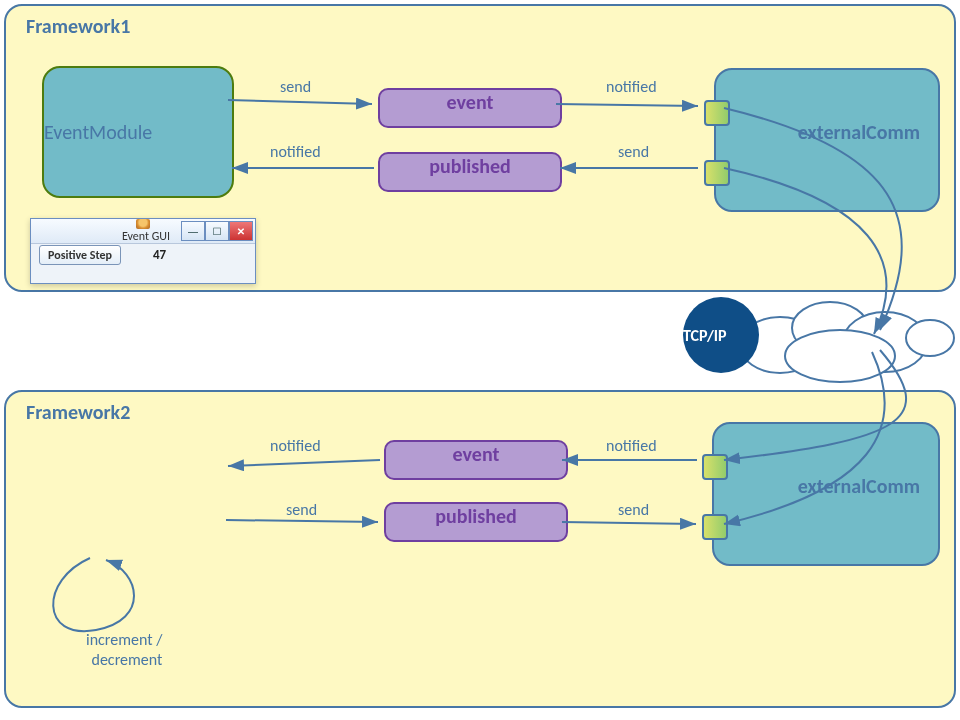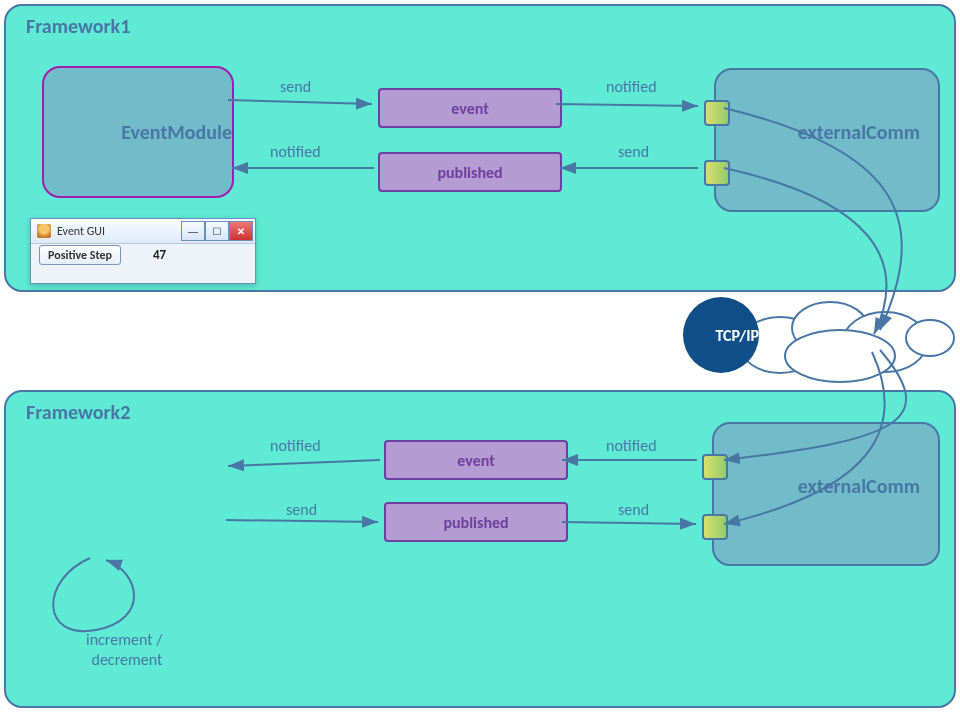--- a/index.html
+++ b/index.html
@@ -6,42 +6,42 @@
     margin: 0;
     padding: 0;
     width: 960px;
     height: 720px;
     font-family: "Segoe UI", Calibri, Arial, sans-serif;
     background: #fff;
     position: relative;
   }
   .framework {
     position: absolute;
-    background: #5eead4;
+    background: #fef9c3;
     border: 2px solid #4877a6;
     border-radius: 18px;
   }
   .fw-label {
     position: absolute;
     top: 8px;
     left: 20px;
     font-size: 20px;
     font-weight: bold;
     color: #4877a6;
   }
   .module-box {
     position: absolute;
     background: #72bbc8;
-    border: 2px solid #a21caf;
+    border: 2px solid #4d7c0f;
     border-radius: 18px;
     display: flex;
     align-items: center;
-    justify-content: flex-end;
-    font-size: 20px;
-    font-weight: bold;
+    justify-content: flex-start;
+    font-size: 20px;
+    font-weight: normal;
     color: #4877a6;
   }
   .ext-box {
     position: absolute;
     background: #72bbc8;
     border: 2px solid #4877a6;
     border-radius: 18px;
   }
   .ext-label {
     position: absolute;
@@ -56,25 +56,25 @@
     width: 22px;
     height: 22px;
     background: linear-gradient(90deg, #d8e06a 0%, #92cc6c 100%);
     border: 2px solid #4877a6;
     border-radius: 4px;
   }
   .msg-box {
     position: absolute;
     background: #b49cd2;
     border: 2px solid #6f3fa0;
-    border-radius: 4px;
+    border-radius: 10px;
     display: flex;
-    align-items: center;
+    align-items: flex-start;
     justify-content: center;
-    font-size: 16px;
+    font-size: 20px;
     font-weight: bold;
     color: #6f3fa0;
   }
   .edge-label {
     position: absolute;
     font-size: 16px;
     color: #4877a6;
     background: transparent;
   }
   .self-loop-label {
@@ -95,20 +95,21 @@
   }
   .gui-title {
     height: 24px;
     background: linear-gradient(#f7fbff, #dfeaf7);
     border-bottom: 1px solid #b8c7dc;
     display: flex;
     align-items: center;
     font-size: 12px;
     color: #333;
     padding-left: 6px;
+    flex-direction: column;
   }
   .gui-title .icon {
     width: 14px; height: 14px; margin-right: 6px;
     background: radial-gradient(circle at 50% 35%, #f6c56a 0 40%, #d98f32 60%, #a86424 100%);
     border-radius: 2px;
   }
   .title-buttons {
     position: absolute; right: 2px; top: 2px; display: flex; gap: 0;
   }
   .title-buttons .btn {
@@ -139,21 +140,21 @@
   }
   
   .cloud {
     position: absolute;
   }
   .tcpip {
     position: absolute;
     width: 76px; height: 76px;
     background: #0f4e87;
     border-radius: 50%;
-    display: flex; align-items: center; justify-content: flex-end;
+    display: flex; align-items: center; justify-content: flex-start;
     color: #fff; font-weight: bold; font-size: 16px;
   }
   svg.overlay {
     position: absolute;
     left: 0; top: 0; width: 960px; height: 720px;
     pointer-events: none;
   }
 </style>
 </head>
 <body>

